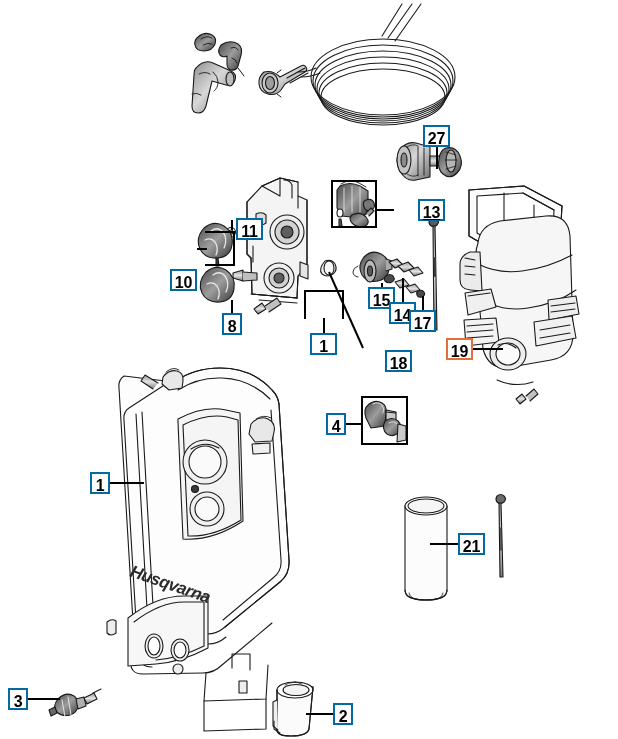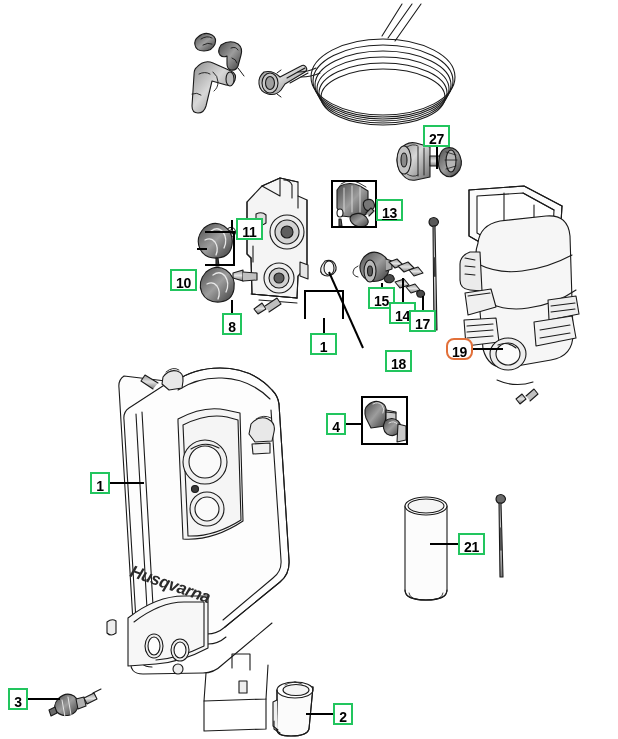--- a/index.html
+++ b/index.html
@@ -18,35 +18,35 @@
   #art{
     position:absolute;
     left:0;top:0;
     width:618px;height:739px;
     pointer-events:none;
   }
   
   .callout{
     position:absolute;
     box-sizing:border-box;
-    border:2px solid #22c55e;
+    border:2px solid #0369a1;
     background:#ffffff;
     color:#000000;
     font-weight:bold;
-    font-size:14px;
+    font-size:16px;
     line-height:1;
     display:flex;
     align-items:center;
     justify-content:center;
     padding:8px 0 3px 0;
     letter-spacing:-0.2px;
     z-index:30;
     font-family:"Liberation Sans", sans-serif;
   }
-  .callout.orange{ border-color:#e2703a;border-radius:8px; }
+  .callout.orange{ border-color:#e2703a; }
   .callout.w1{ width:20px; height:22px; }
   .callout.w2{ width:27px; height:22px; }
   
   .leader{
     position:absolute;
     background:#000000;
     z-index:20;
   }
   .leader.h{ height:2px; }
   .leader.v{ width:2px; }
@@ -426,21 +426,21 @@
   <div class="framebox" style="left:361px;top:396px;width:47px;height:49px;"></div>
 
   <div class="callout w1" style="left:90px;top:472px;">1</div>
   <div class="callout w1" style="left:333px;top:703px;">2</div>
   <div class="callout w1" style="left:8px;top:688px;">3</div>
   <div class="callout w1" style="left:326px;top:413px;">4</div>
   <div class="callout w1" style="left:222px;top:313px;">8</div>
   <div class="callout w2" style="left:170px;top:238px;margin-top:31px;">10</div>
   <div class="callout w2" style="left:236px;top:198px;margin-top:20px;">11</div>
   <div class="callout w2" style="left:310px;top:333px;">1</div>
-  <div class="callout w2" style="left:376px;top:199px;text-decoration:underline;">13</div>
+  <div class="callout w2" style="left:418px;top:199px;text-decoration:underline;">13</div>
   <div class="callout w2" style="left:368px;top:287px;">15</div>
   <div class="callout w2" style="left:389px;top:302px;">14</div>
   <div class="callout w2" style="left:409px;top:310px;">17</div>
   <div class="callout w2" style="left:350px;top:350px;margin-left:35px;">18</div>
   <div class="callout w2 orange" style="left:446px;top:338px;">19</div>
   <div class="callout w2" style="left:458px;top:533px;">21</div>
   <div class="callout w2" style="left:423px;top:125px;">27</div>
 
 </div>
 

